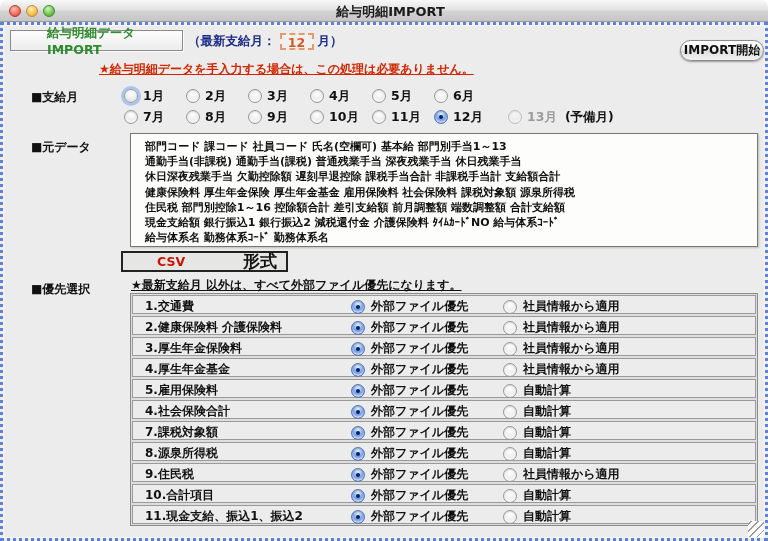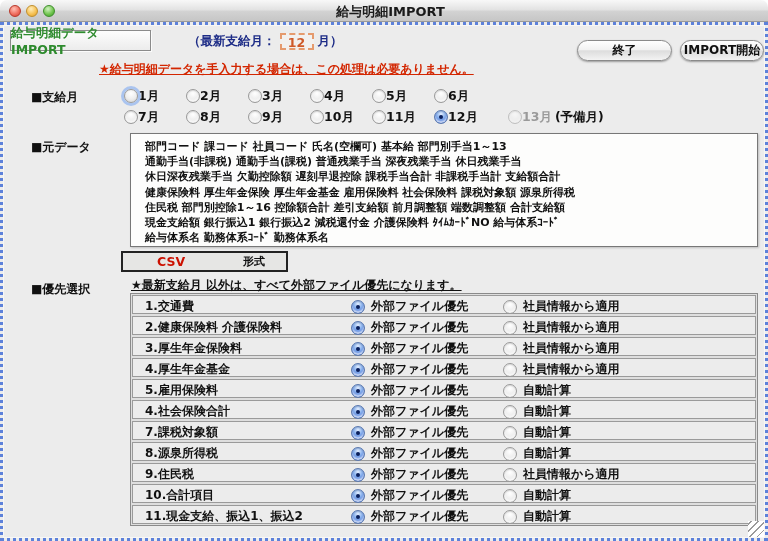--- a/index.html
+++ b/index.html
@@ -18,44 +18,44 @@
   .window-title { position:absolute; left:0; right:4px; top:3px; text-align:center;
     font-size:13px; font-weight:bold; color:#1a1a1a;margin-left:17px; }
 
   
   .frame { position:absolute; top:22px; left:0; width:768px; height:519px;
     border:3px dotted #5d81da; background:#ececec;
     box-shadow:inset 0 0 0 1px #f7f7f7; }
   .content { position:absolute; inset:0; font-weight:bold; color:#111; }
 
   
-  .screen-title-box { position:absolute; left:7px; top:5px; width:141px; height:21px;
+  .screen-title-box { position:absolute; left:7px; top:5px; width:173px; height:21px;
     background:linear-gradient(#fdfdfd,#ececec); border:1px solid #8b8b8b;
     box-shadow:1px 1px 0 rgba(255,255,255,.8); display:flex; align-items:center; justify-content:center;
-    color:#2e8b2e; font-size:12.5px; }
+    color:#2e8b2e; font-size:12.5px;padding-left:36px; }
   .latest { position:absolute; left:185px; top:8px; display:flex; align-items:center;
     color:#1c2b86; font-size:12.5px; }
   .month-value { display:inline-block; min-width:34px; height:17px; line-height:15px;
     border:2px dashed #e59a6d; color:#cf5a28; text-align:center; margin:0 4px; background:#f2f0ee; }
   .aqua-btn { position:absolute; height:21px; border:1px solid #8a8a8a; border-radius:11px;
     background:linear-gradient(to bottom,#ffffff 0%,#f2f2f2 45%,#dddddd 52%,#f3f3f3 100%);
     font-family:inherit; font-weight:bold; font-size:12px; color:#111;
     display:flex; align-items:center; justify-content:center;
     box-shadow:0 1px 2px rgba(0,0,0,.35); cursor:default; }
   .btn-exit   { left:574px; top:15px; width:95px; }
   .btn-import { left:677px; top:15px; width:84px; }
 
   .warn-top { position:absolute; left:96px; top:36px; color:#d32600; font-size:12px;
     text-decoration:underline; }
 
   .section-label { position:absolute; font-size:12px; color:#111; }
 
   
   .month-row { position:absolute; left:121px; display:flex; align-items:center; height:18px; }
-  .month-option { display:inline-flex; align-items:center; width:62px; }
+  .month-option { display:inline-flex; align-items:center; gap:5px; width:62px; }
   .month-option.wide { width:auto; margin-left:12px; }
   .mlabel { font-size:12.5px; }
   .mlabel.gray { color:#9a9a9a; }
   .msuffix { font-size:12.5px; margin-left:3px; color:#111; }
 
   .radio { display:inline-block; width:14px; height:14px; border-radius:50%;
     background:radial-gradient(circle at 50% 30%,#ffffff,#ededed 55%,#cfcfcf);
     border:1px solid #9a9a9a; flex:0 0 auto; position:relative;
     box-shadow:inset 0 -2px 2px rgba(255,255,255,.8), inset 0 1px 1px rgba(0,0,0,.12); }
   .radio.selected { background:radial-gradient(circle at 50% 25%,#e4efff 0%,#8db4ee 38%,#3a6fd8 70%,#2a55b8 100%);
@@ -68,21 +68,21 @@
   
   .source-box { position:absolute; left:127px; top:108px; width:628px; height:114px;
     background:#fdfdfc; border:1px solid #777; box-shadow:1px 1px 2px rgba(0,0,0,.2);
     padding:5px 0 0 14px; overflow:hidden; }
   .srcline { font-size:11px; line-height:15.2px; color:#111; white-space:nowrap; }
 
   
   .csv-box { position:absolute; left:118px; top:226px; width:167px; height:21px;
     border:2px solid #222; background:#e6e6e4; display:flex; align-items:center; }
   .csv-name  { color:#cc1100; font-size:12.5px; margin-left:34px; }
-  .csv-label { color:#111; font-size:11px; margin-left:58px; }
+  .csv-label { color:#111; font-size:17px; margin-left:58px; }
 
   .prio-warning { position:absolute; left:128px; top:252px; font-size:12px; color:#111;
     text-decoration:underline; }
 
   
   .prio-table { position:absolute; left:127px; top:268px; width:628px;
     border:1px solid #8a8a8a; background:#dedede; padding:1px;
     display:flex; flex-direction:column; gap:2px;text-align:right; }
   .prio-row { position:relative; height:19px; border:1px solid #9a9a9a; background:#ececec; }
   .prio-name { position:absolute; left:12px; top:2px; font-size:12px; }
@@ -112,21 +112,20 @@
     <div class="content">
 
       <div class="screen-title-box">給与明細データIMPORT</div>
 
       <div class="latest">
         <span>（最新支給月：</span>
         <span class="month-value">12</span>
         <span>月）</span>
       </div>
 
-      <button class="aqua-btn btn-exit">終了</button>
       <button class="aqua-btn btn-import">IMPORT開始</button>
 
       <div class="warn-top">★給与明細データを手入力する場合は、この処理は必要ありません。</div>
 
       <div class="section-label" style="left:28px; top:64px;">■支給月</div>
       <div class="month-row" style="top:62px;">
           <span class="month-option">
             <span class="radio focused"></span>
             <span class="mlabel">1月</span>
           </span>

